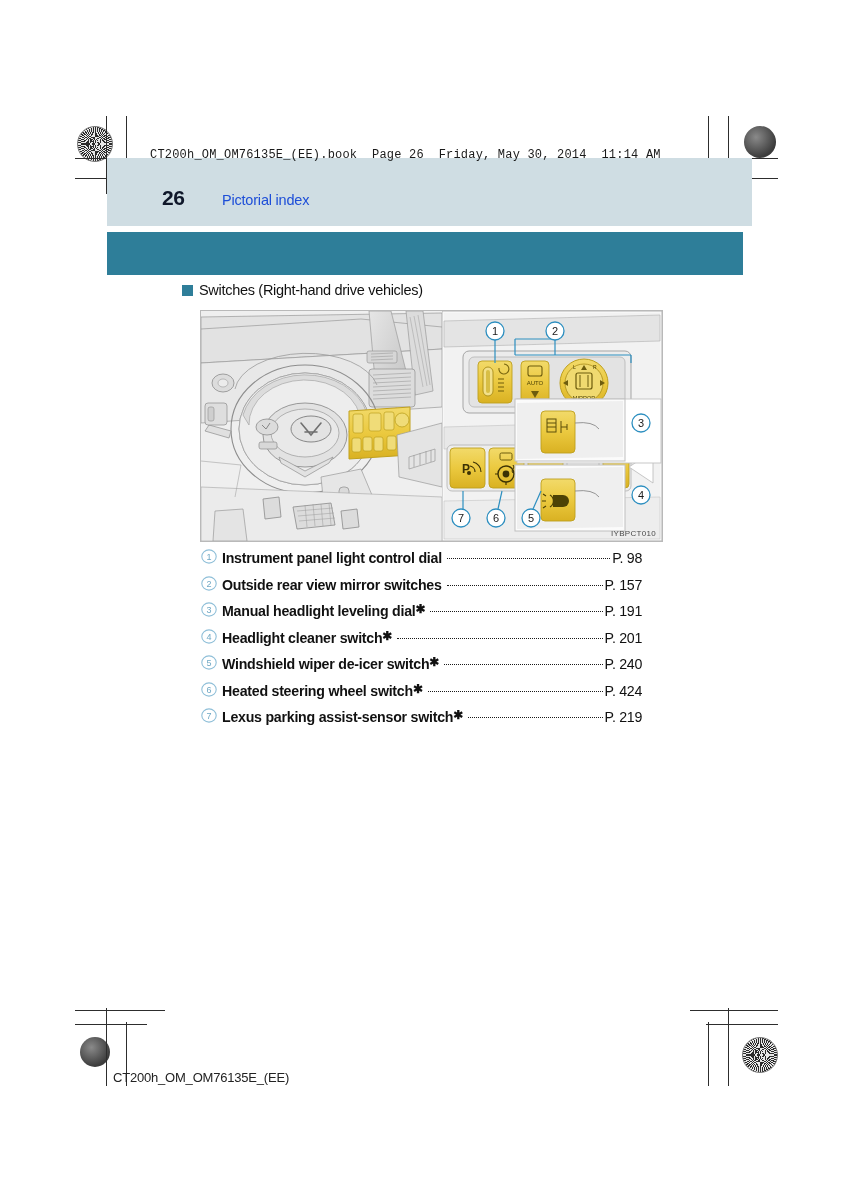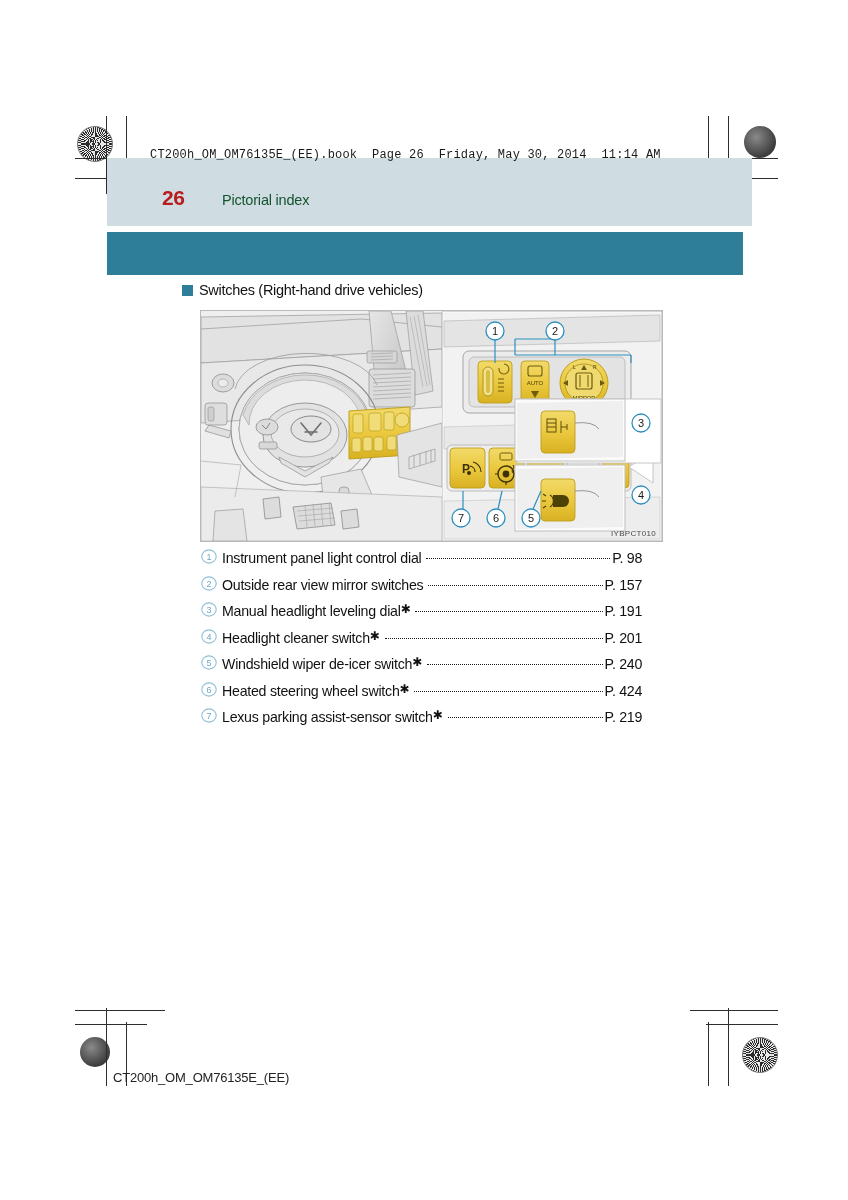--- a/index.html
+++ b/index.html
@@ -23,42 +23,42 @@
 
   .cmark{position:absolute;background:#2d2d2d;}
 
   
   .hdr-band{position:absolute;left:107px;top:158px;width:645px;height:68px;background:#cfdde3;}
   .teal-band{position:absolute;left:107px;top:232px;width:636px;height:43px;background:#2e7e99;}
 
   .file-line{position:absolute;left:150px;top:148px;font-family:"Liberation Mono", monospace;
     font-size:12px;color:#1a1a1a;letter-spacing:.2px;white-space:pre;}
 
-  .pgnum{position:absolute;left:162px;top:186px;font-size:21px;font-weight:bold;color:#b91c1c;letter-spacing:-0.5px;}
-  .pgtitle{position:absolute;left:222px;top:192px;font-size:14.5px;color:#14532d;letter-spacing:-0.2px;}
+  .pgnum{position:absolute;left:162px;top:186px;font-size:21px;font-weight:bold;color:#0f172a;letter-spacing:-0.5px;}
+  .pgtitle{position:absolute;left:222px;top:192px;font-size:14.5px;color:#1d4ed8;letter-spacing:-0.2px;}
 
   
   .sec-head{position:absolute;left:182px;top:282px;display:flex;align-items:center;gap:6px;text-align:right;}
   .sec-sq{width:11px;height:11px;background:#2e7e99;display:inline-block;}
   .sec-txt{font-size:14.5px;color:#111;letter-spacing:-0.3px;}
 
   
   .illus{position:absolute;left:200px;top:310px;width:463px;height:232px;
     background:#f4f4f4;border:1px solid #b9b9b9;box-sizing:border-box;overflow:hidden;}
   .illus svg{display:block;}
 
   .imgcode{position:absolute;right:6px;bottom:3px;font-family:"Liberation Sans",sans-serif;
     font-size:8px;color:#4a4a4a;letter-spacing:.3px;}
 
   
   .list{position:absolute;left:200px;top:548px;width:442px;}
   .row{display:flex;align-items:baseline;height:26.5px;font-size:14.2px;color:#111;letter-spacing:-0.25px;}
   .num{flex:0 0 auto;width:22px;height:15px;position:relative;top:1px;}
   .num svg{display:block;}
-  .lbl{flex:0 0 auto;white-space:nowrap;padding-right:3px;}
+  .lbl{flex:0 0 auto;white-space:nowrap;padding-right:3px;font-weight:bold;}
   .lbl .ast{font-size:12px;position:relative;top:-3px;}
   .dots{flex:1 1 auto;border-bottom:1.6px dotted #1a1a1a;position:relative;top:-4px;margin:0 2px;min-width:10px;}
   .pg{flex:0 0 auto;white-space:nowrap;letter-spacing:-0.3px;}
 
   
   .footer{position:absolute;left:113px;top:1070px;font-size:13px;color:#222;letter-spacing:-0.2px;}
 </style>
 </head>
 <body>
 

